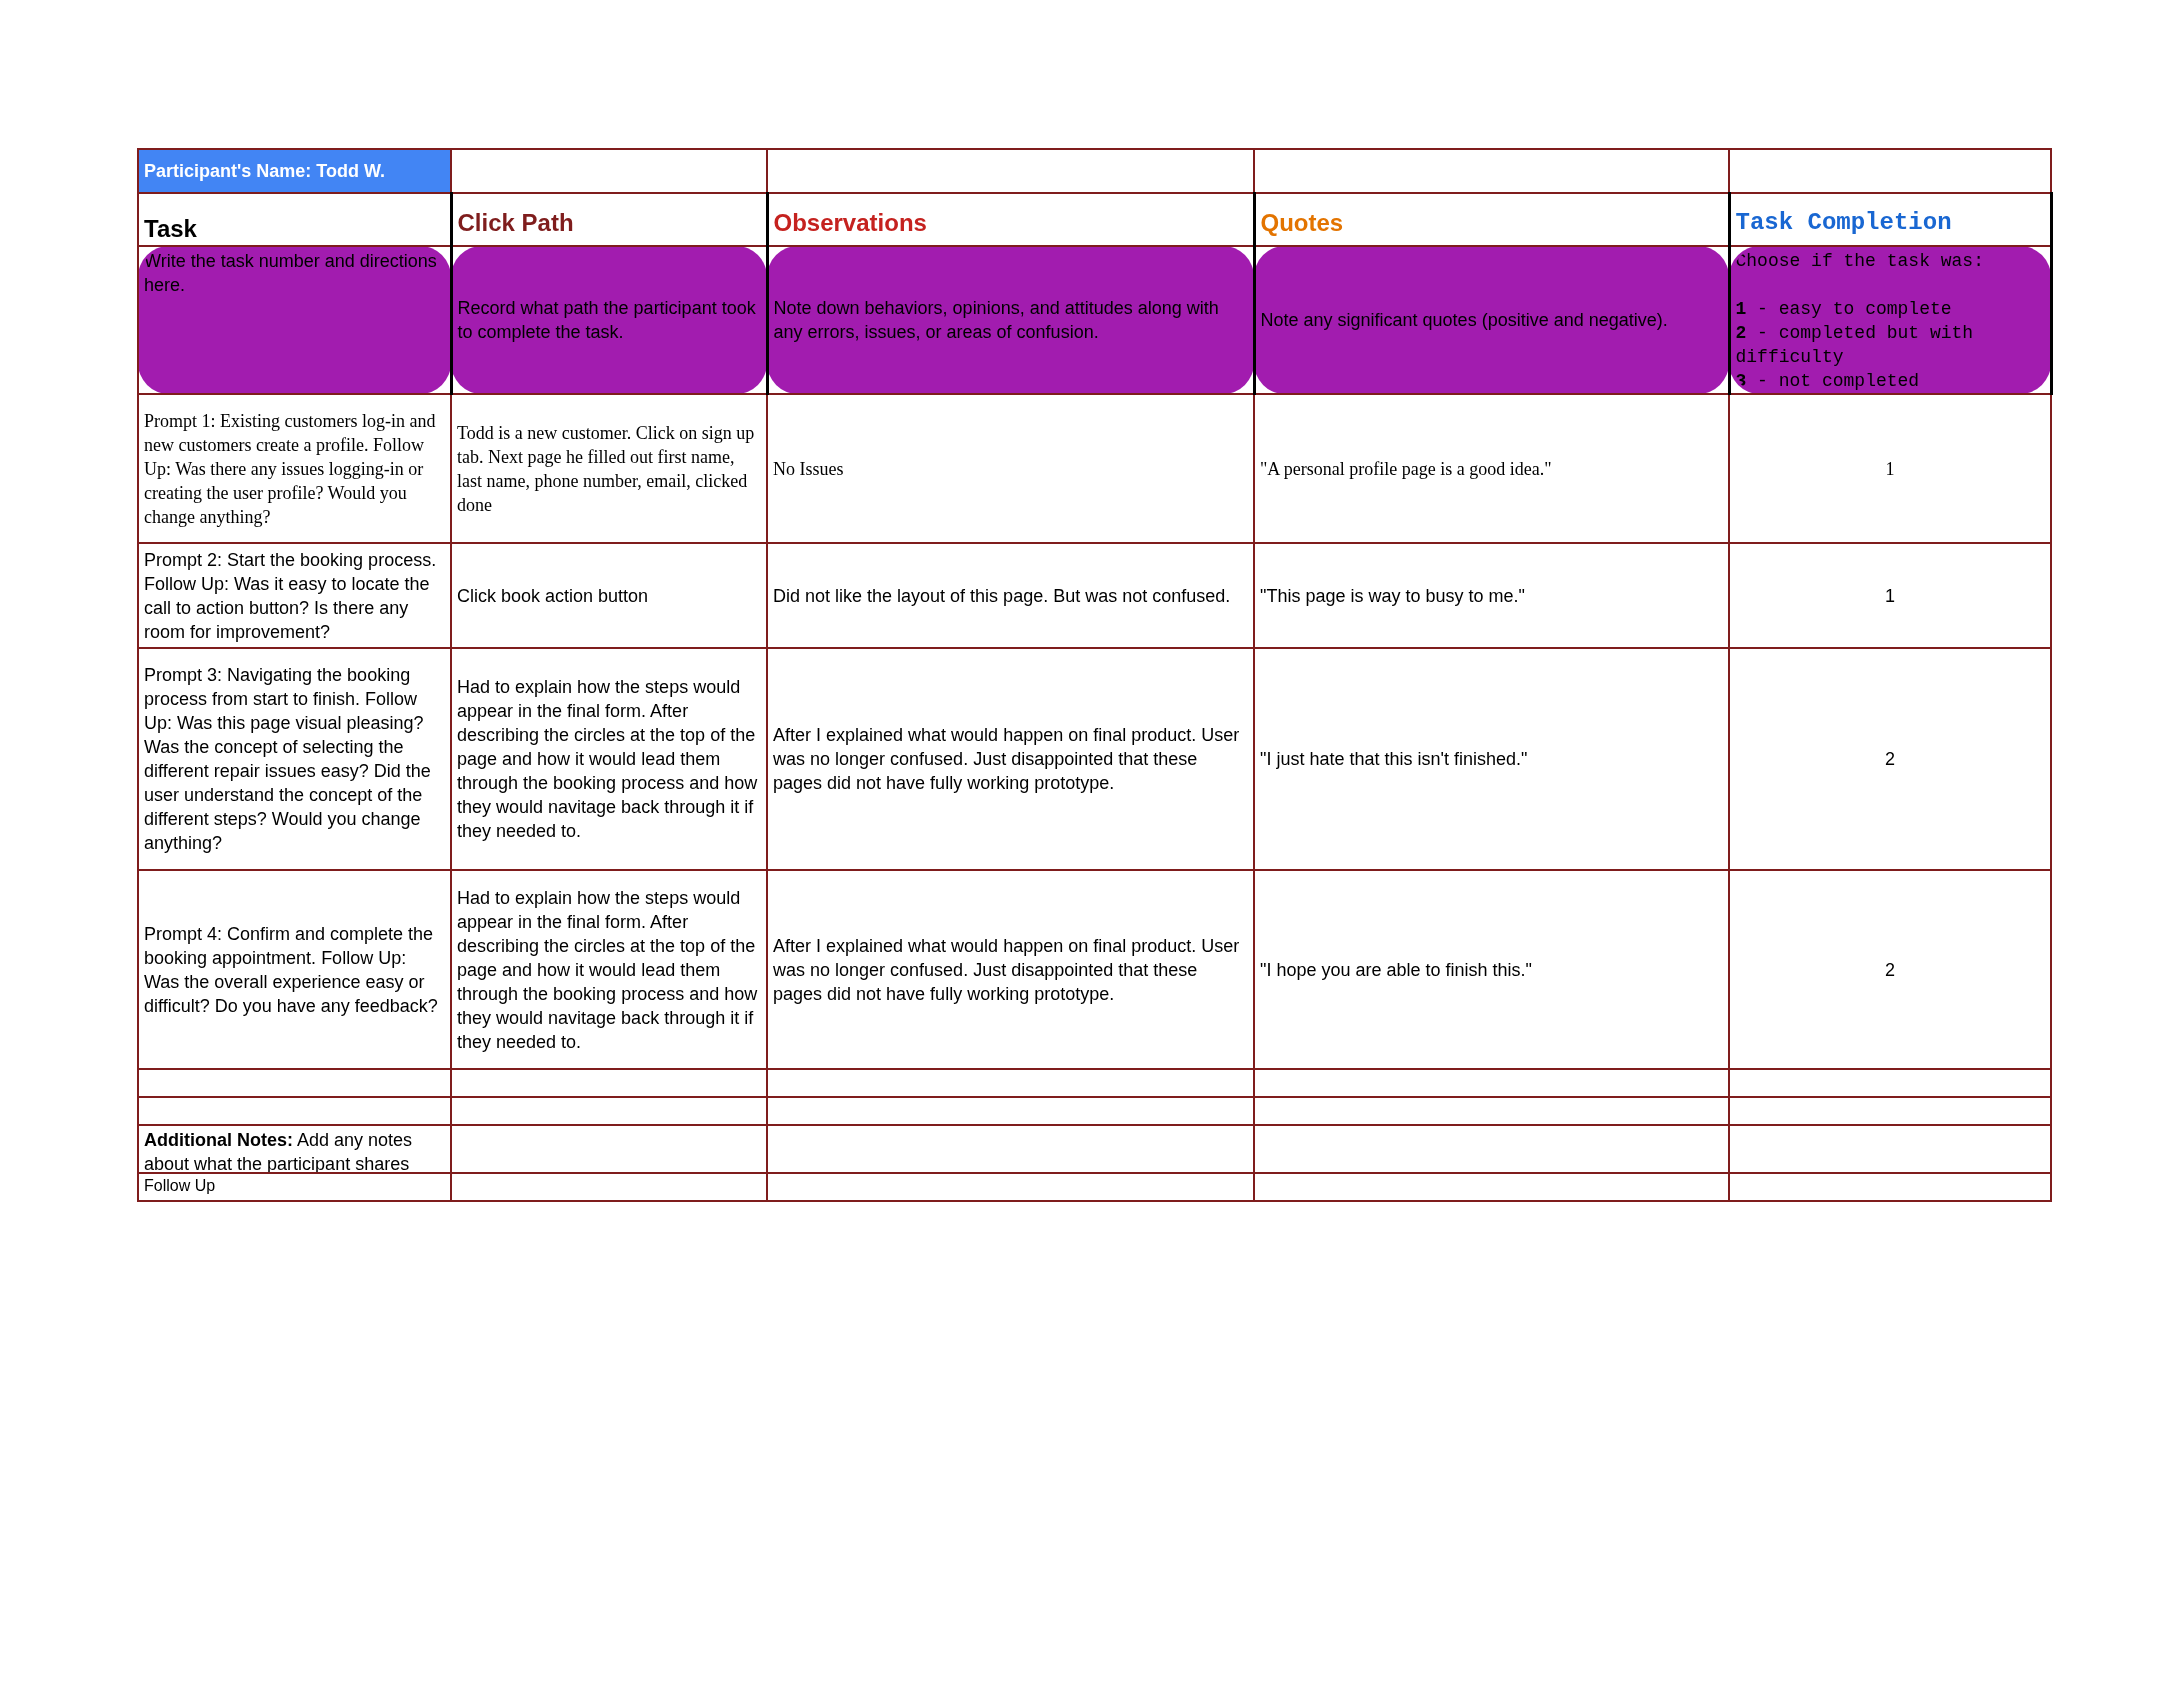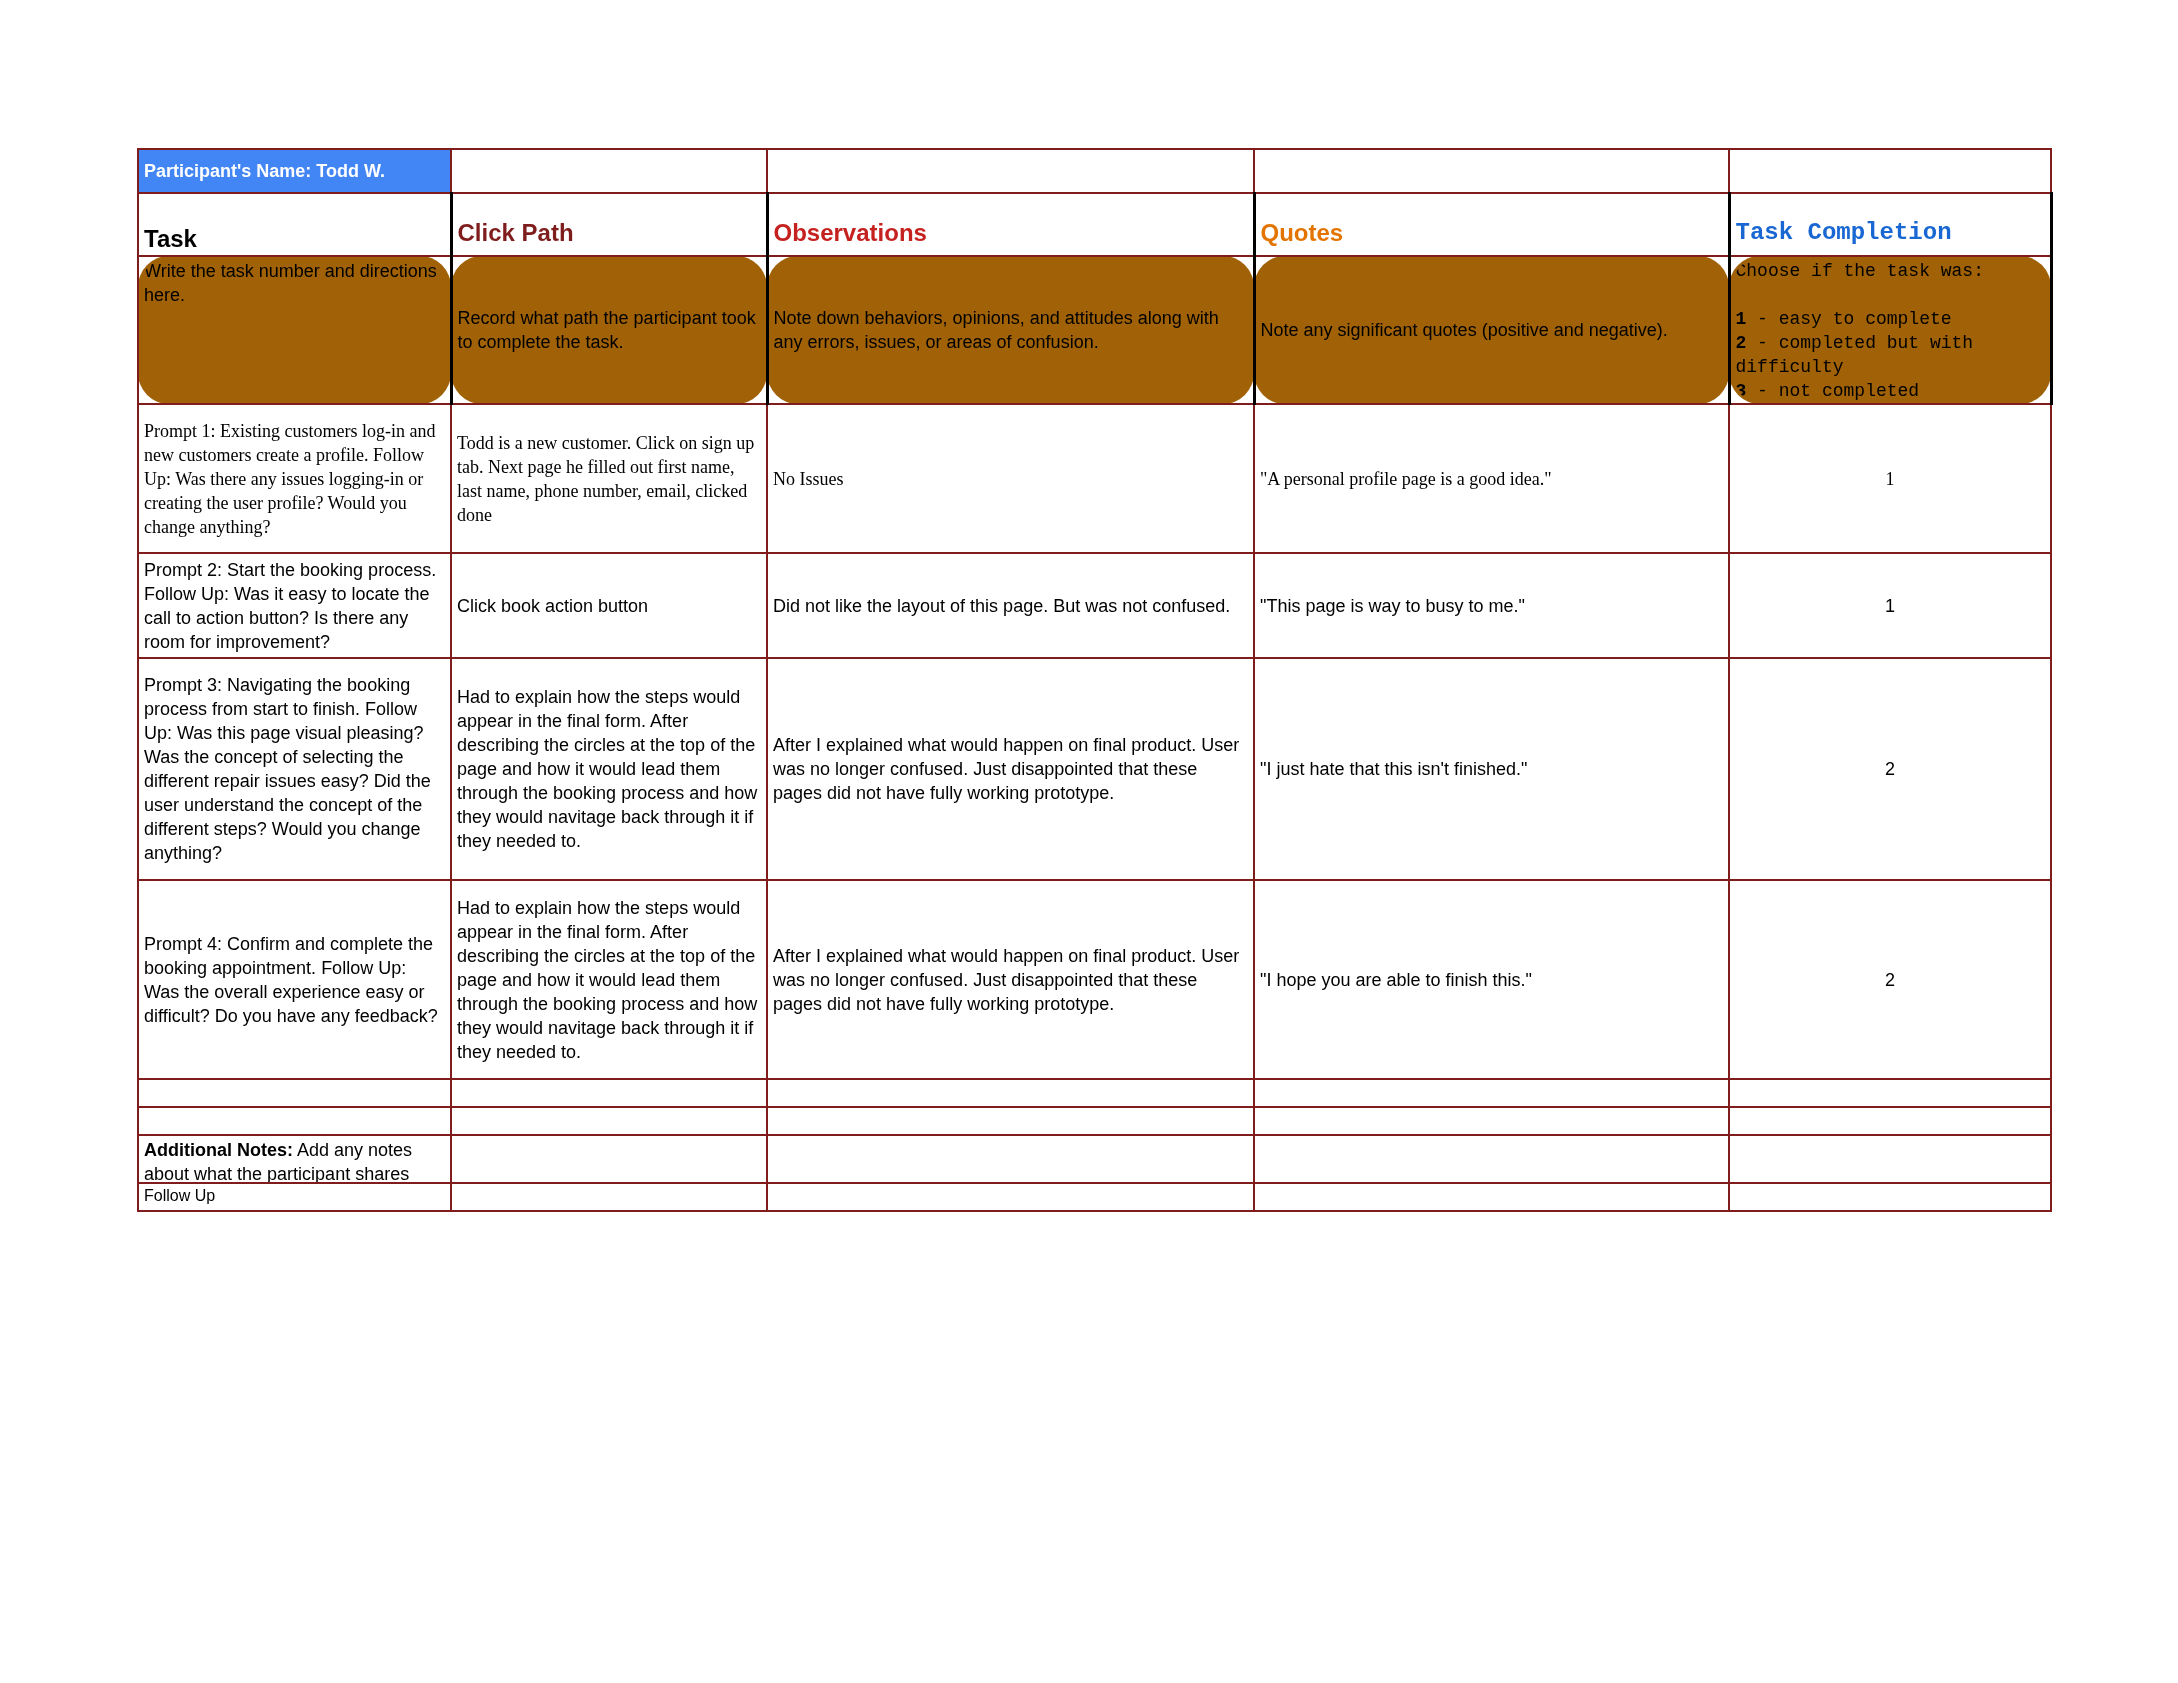--- a/index.html
+++ b/index.html
@@ -3,32 +3,32 @@
 <meta charset="utf-8">
 <style>
   html, body { margin: 0; padding: 0; background: #ffffff; }
   body { width: 2178px; height: 1683px; position: relative; overflow: hidden;
          font-family: "Liberation Sans", "DejaVu Sans", sans-serif; color: #000; }
   .sheet { position: absolute; left: 137px; top: 148px; border-collapse: collapse; table-layout: fixed; }
   .sheet td { border: 2px solid #7f1d1d; padding: 0 5px; font-size: 18px; line-height: 24px;
               vertical-align: middle; overflow: hidden; word-wrap: break-word; }
   .c0 { width: 301px; } .c1 { width: 304px; } .c2 { width: 475px; } .c3 { width: 463px; } .c4 { width: 310px; }
   .r-part { height: 44px; }
-  .r-head { height: 63px; margin-top: 40px; }
+  .r-head { height: 53px; margin-top: 40px; }
   .r-guide { height: 133px; }
   .r-p1 { height: 149px; font-family: Liberation Serif, serif; } .r-p2 { height: 105px; } .r-p3 { height: 222px; } .r-p4 { height: 199px; }
   .r-blank { height: 28px; }
   .r-notes { height: 46px; }
   .r-small { height: 28px; }
   .participant { background: #4285f4; color: #ffffff; font-weight: bold; font-size: 20px; }
   .head td { font-weight: bold; font-size: 24px; vertical-align: bottom; padding-bottom: 10px; }
   .head td.task-h { vertical-align: bottom; padding-bottom: 4px; }
   .thick-l { border-left: 3px solid #000 !important; }
   .thick-r { border-right: 3px solid #000 !important; font-family: Liberation Mono, monospace; }
-  .guide td { background: #a16207; border-radius: 31px; }
+  .guide td { background: #a21caf; border-radius: 31px; }
   .guide td.top { vertical-align: top; padding-top: 2px; }
   .center { text-align: center; }
   .notes-cell { vertical-align: top !important; padding-top: 2px !important; line-height: 24px; }
   .notes-cell .clip { height: 44px; overflow: hidden; }
   .small-cell { font-size: 16px !important; line-height: 20px !important; vertical-align: top !important; padding-top: 2px !important; }
   .bold { font-weight: bold; }
   .line { display: block; }
 </style>
 </head>
 <body>

